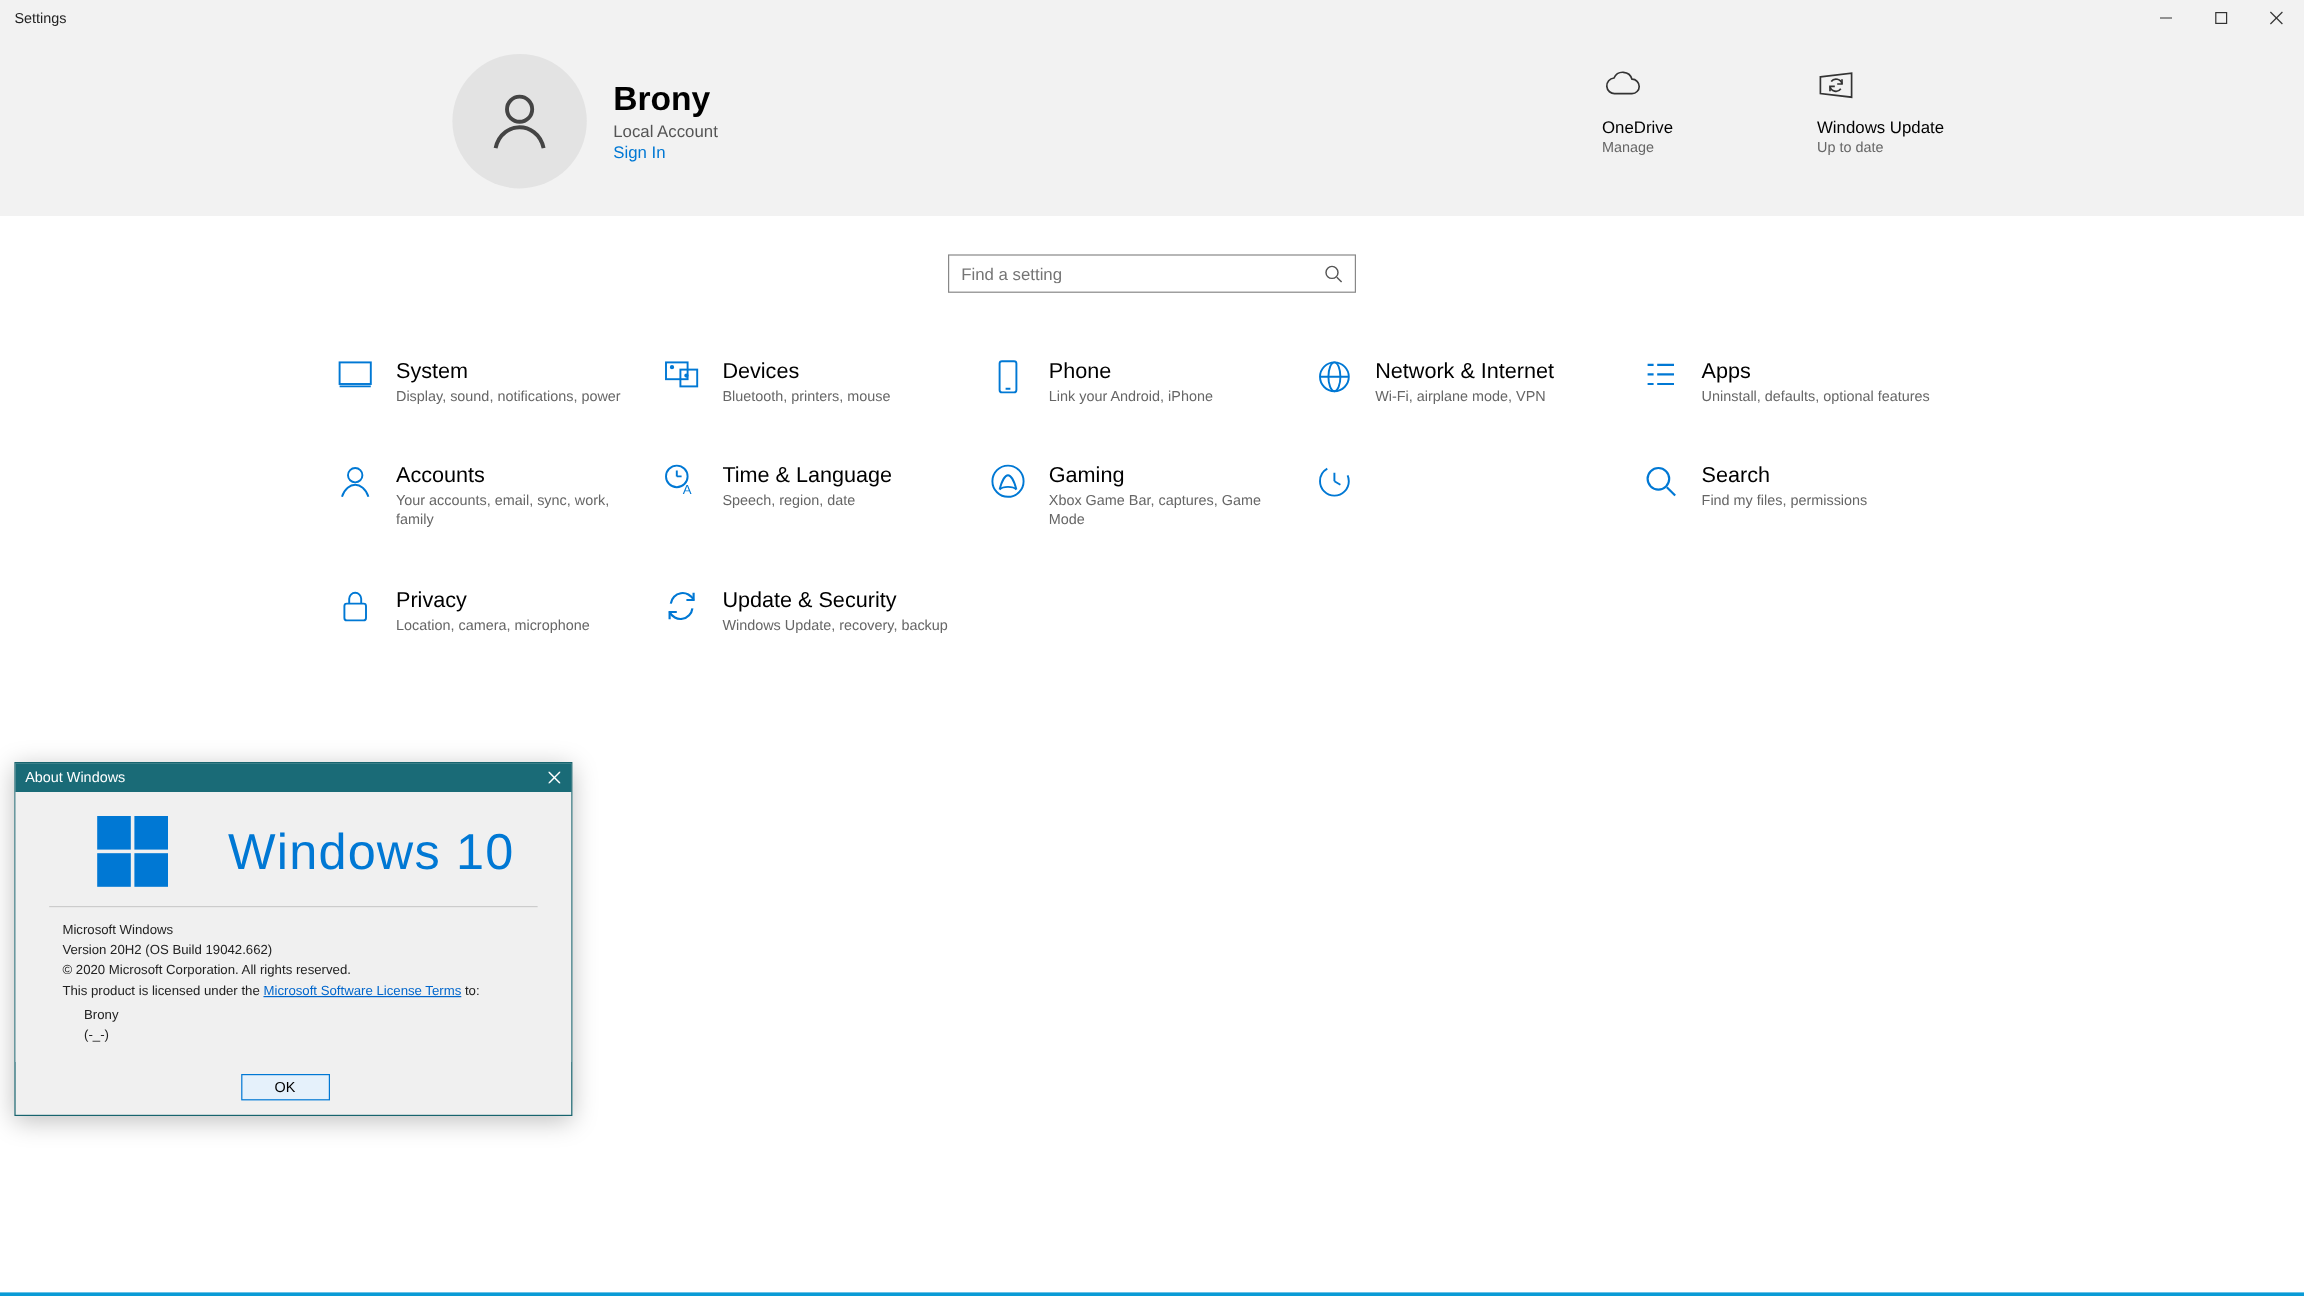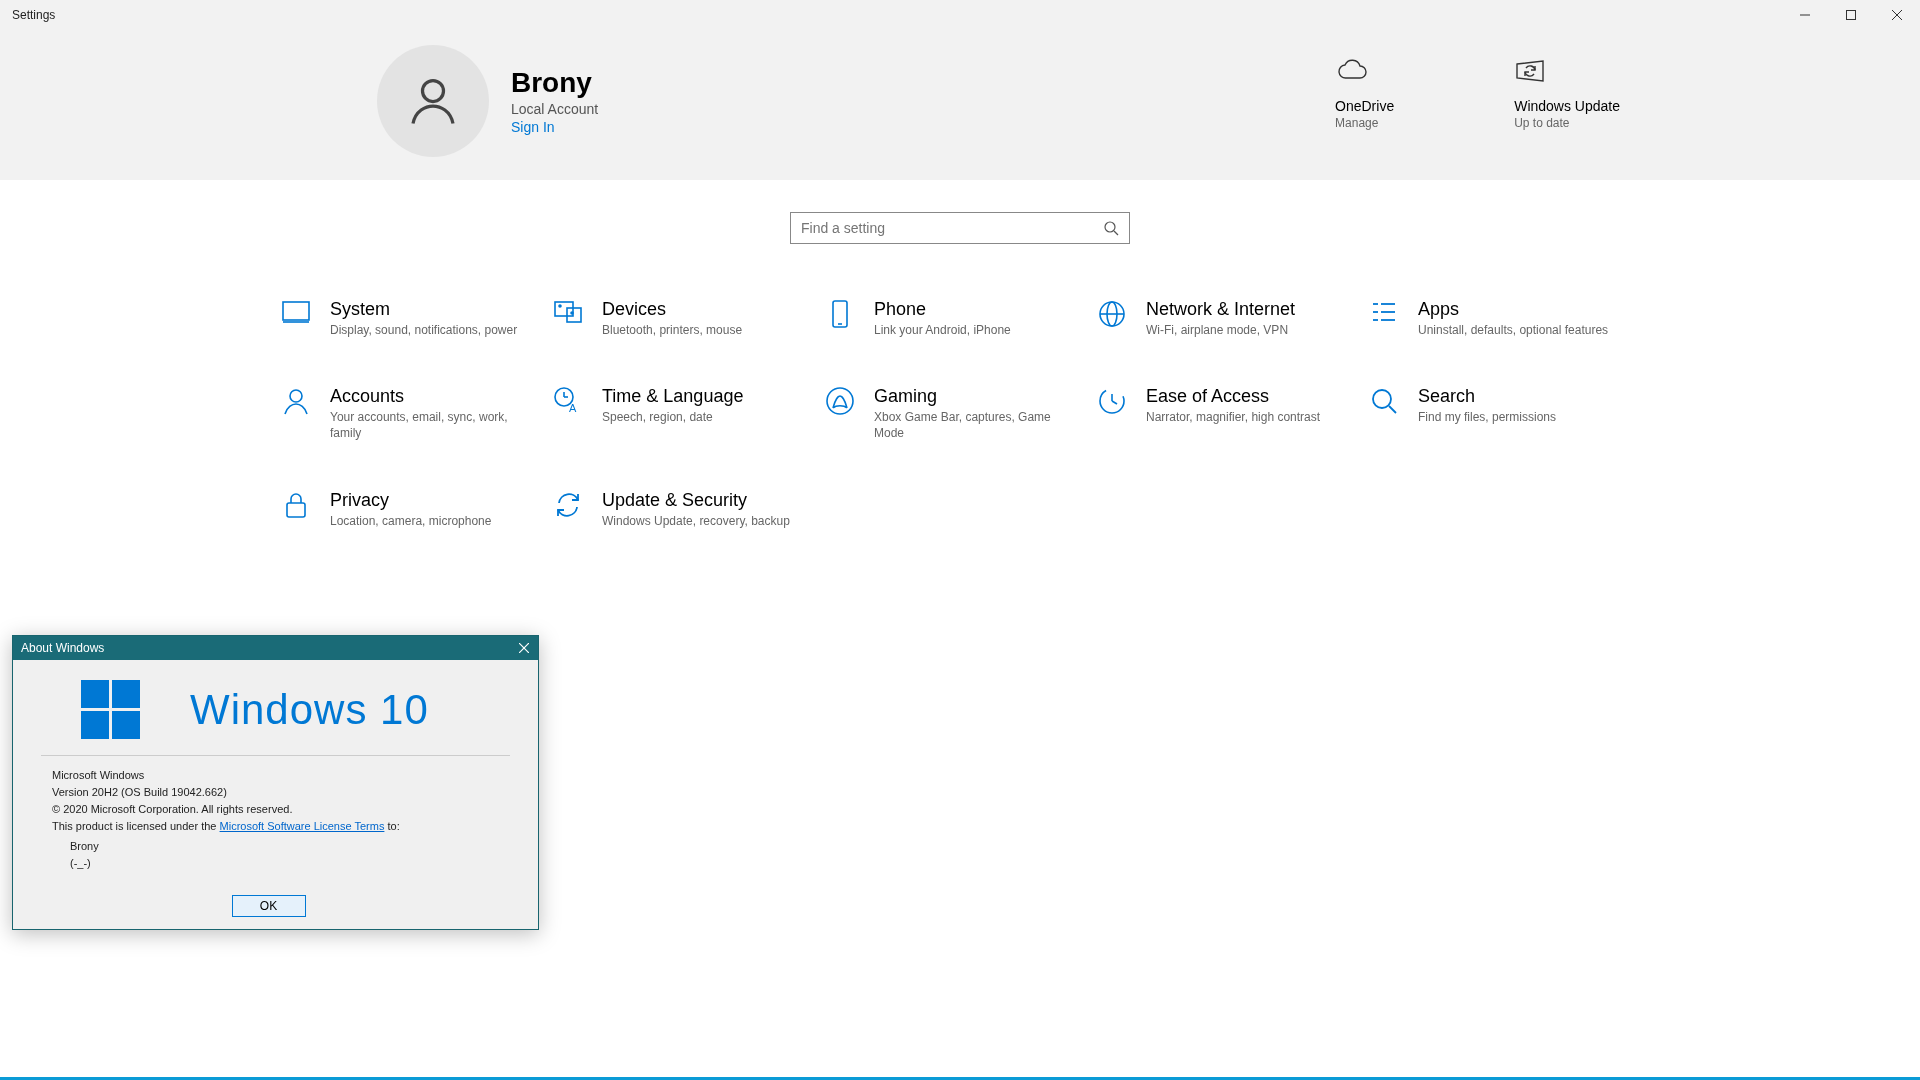--- a/index.html
+++ b/index.html
@@ -35,21 +35,21 @@
 
 
 .grid { width: 1360px; margin: 55px auto 0 auto; display: grid; grid-template-columns: repeat(5, 1fr); column-gap: 0; row-gap: 48px; }
 .cat { display: flex; gap: 18px; cursor: pointer; padding-right: 20px; }
 .cat .cicon { width: 32px; height: 32px; flex: 0 0 32px; display:flex; align-items:flex-start; justify-content:center; }
 .cat .cicon svg { stroke: #0078d4; fill: none; }
 .cat .ctxt .ct { font-size: 18px; color: #000; }
 .cat .ctxt .cd { font-size: 12px; color: #666; margin-top: 2px; max-width: 200px; line-height: 1.35; }
 
 
-.about { position: absolute; left: 12px; top: 635px; width: 527px; border: 1px solid #18646e; background: #f0f0f0; box-shadow: 0 4px 20px rgba(0,0,0,.25); }
+.about { position: absolute; left: 12px; top: 635px; width: 465px; border: 1px solid #18646e; background: #f0f0f0; box-shadow: 0 4px 20px rgba(0,0,0,.25); }
 .about-title { height: 24px; background: #1a6b77; color: #fff; font-size: 12px; display: flex; align-items: center; padding-left: 8px; }
 .about-title .close { margin-left: auto; width: 28px; height: 24px; display:flex; align-items:center; justify-content:center; cursor:pointer;}
 .about-body { padding: 14px 28px 14px 28px; background:#f0f0f0;}
 .about-logo { display:flex; align-items:center; gap:14px; padding: 6px 0 12px 40px;}
 .about-logo .logosq { display:grid; grid-template-columns:28px 28px; grid-template-rows:28px 28px; gap:3px;}
 .about-logo .logosq div{ background:#0078d4;}
 .about-logo .wtxt{ font-size:42px; font-weight:300; color:#0078d4; letter-spacing:1px;margin-left:36px;}
 .about-hr{ border:none; border-top:1px solid #ccc; margin:4px 0 12px 0;}
 .about-p{ font-size:11px; color:#222; line-height:1.35;padding-left:11px;}
 .about-p + .about-p{ margin-top:2px;}
@@ -241,24 +241,20 @@
       </div>
     </div>
     <div class="cat">
       <div class="cicon">
         <svg width="30" height="30" viewBox="0 0 30 30" stroke-width="1.6">
           <circle cx="15" cy="15" r="12" stroke-dasharray="50 20"></circle>
           <line x1="15" y1="8" x2="15" y2="15"></line>
           <line x1="15" y1="15" x2="20" y2="18"></line>
         </svg>
       </div>
-      <div class="ctxt">
-        <div class="ct">Ease of Access</div>
-        <div class="cd">Narrator, magnifier, high contrast</div>
-      </div>
     </div>
     <div class="cat">
       <div class="cicon">
         <svg width="30" height="30" viewBox="0 0 30 30" stroke-width="1.8">
           <circle cx="13" cy="13" r="9"></circle>
           <line x1="20" y1="20" x2="27" y2="27"></line>
         </svg>
       </div>
       <div class="ctxt">
         <div class="ct">Search</div>

